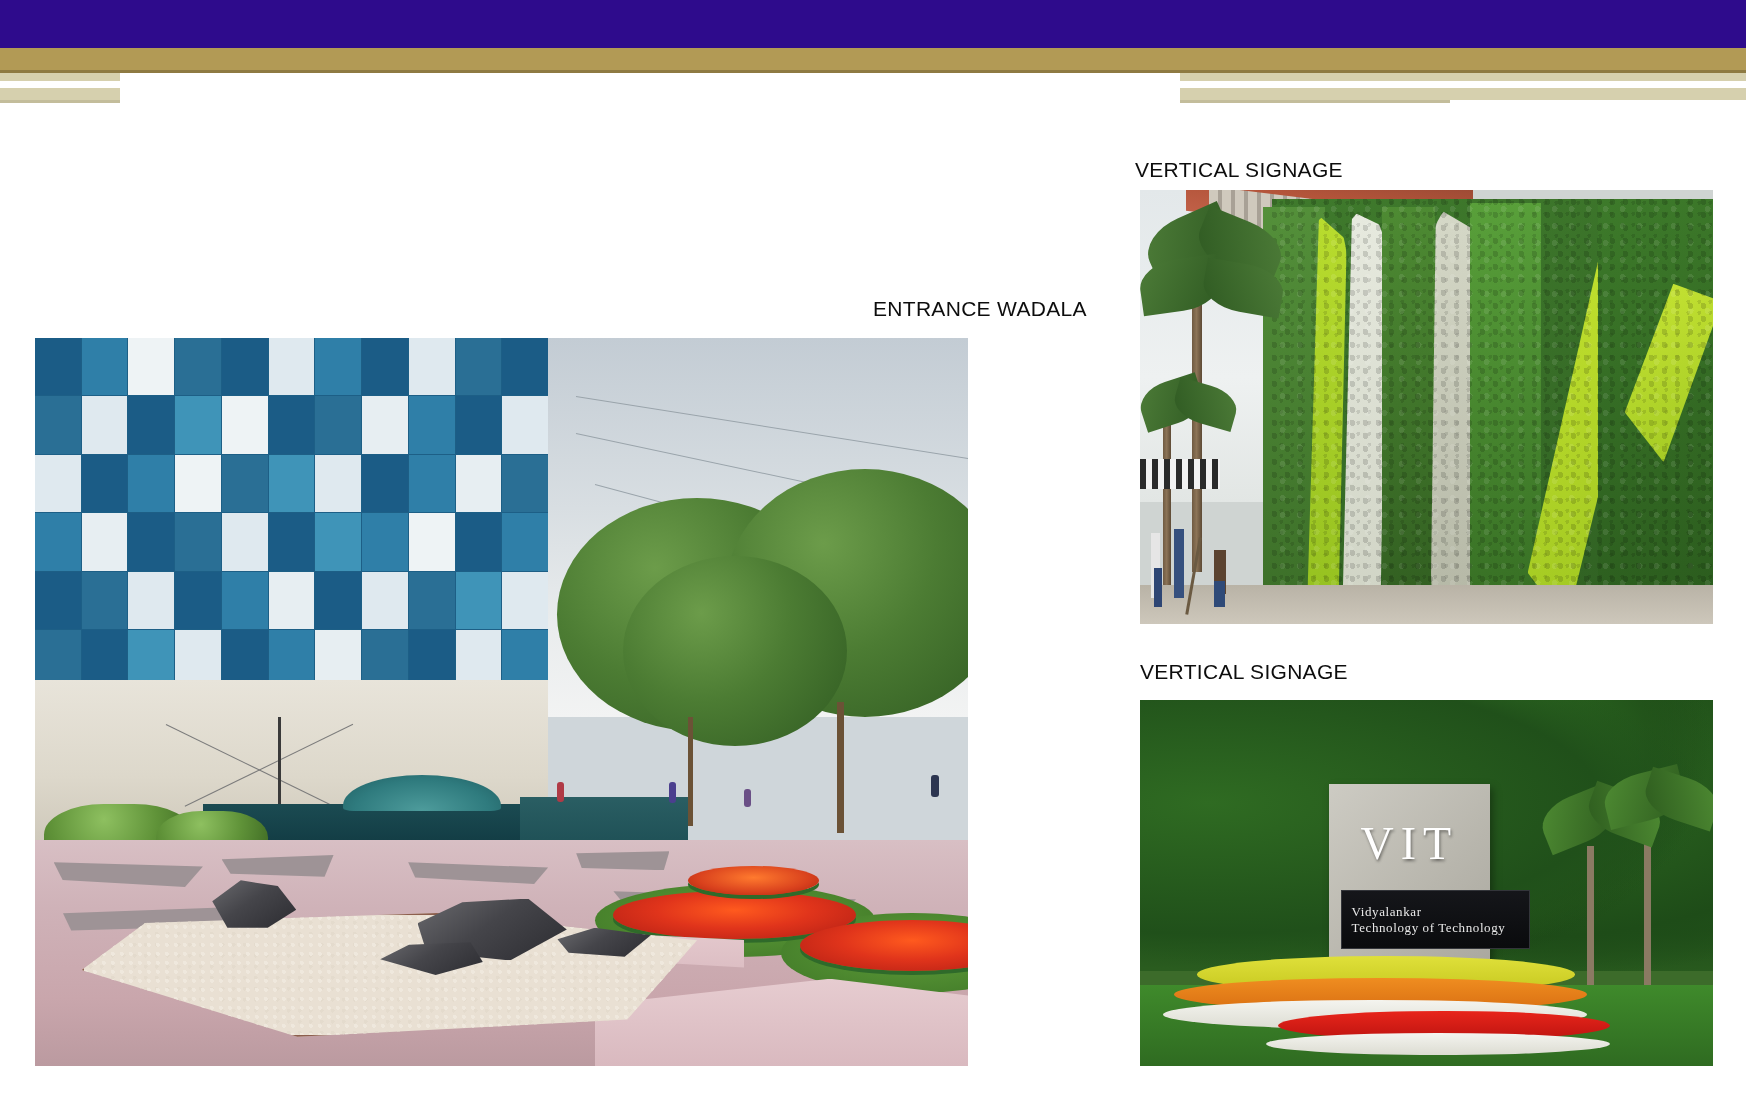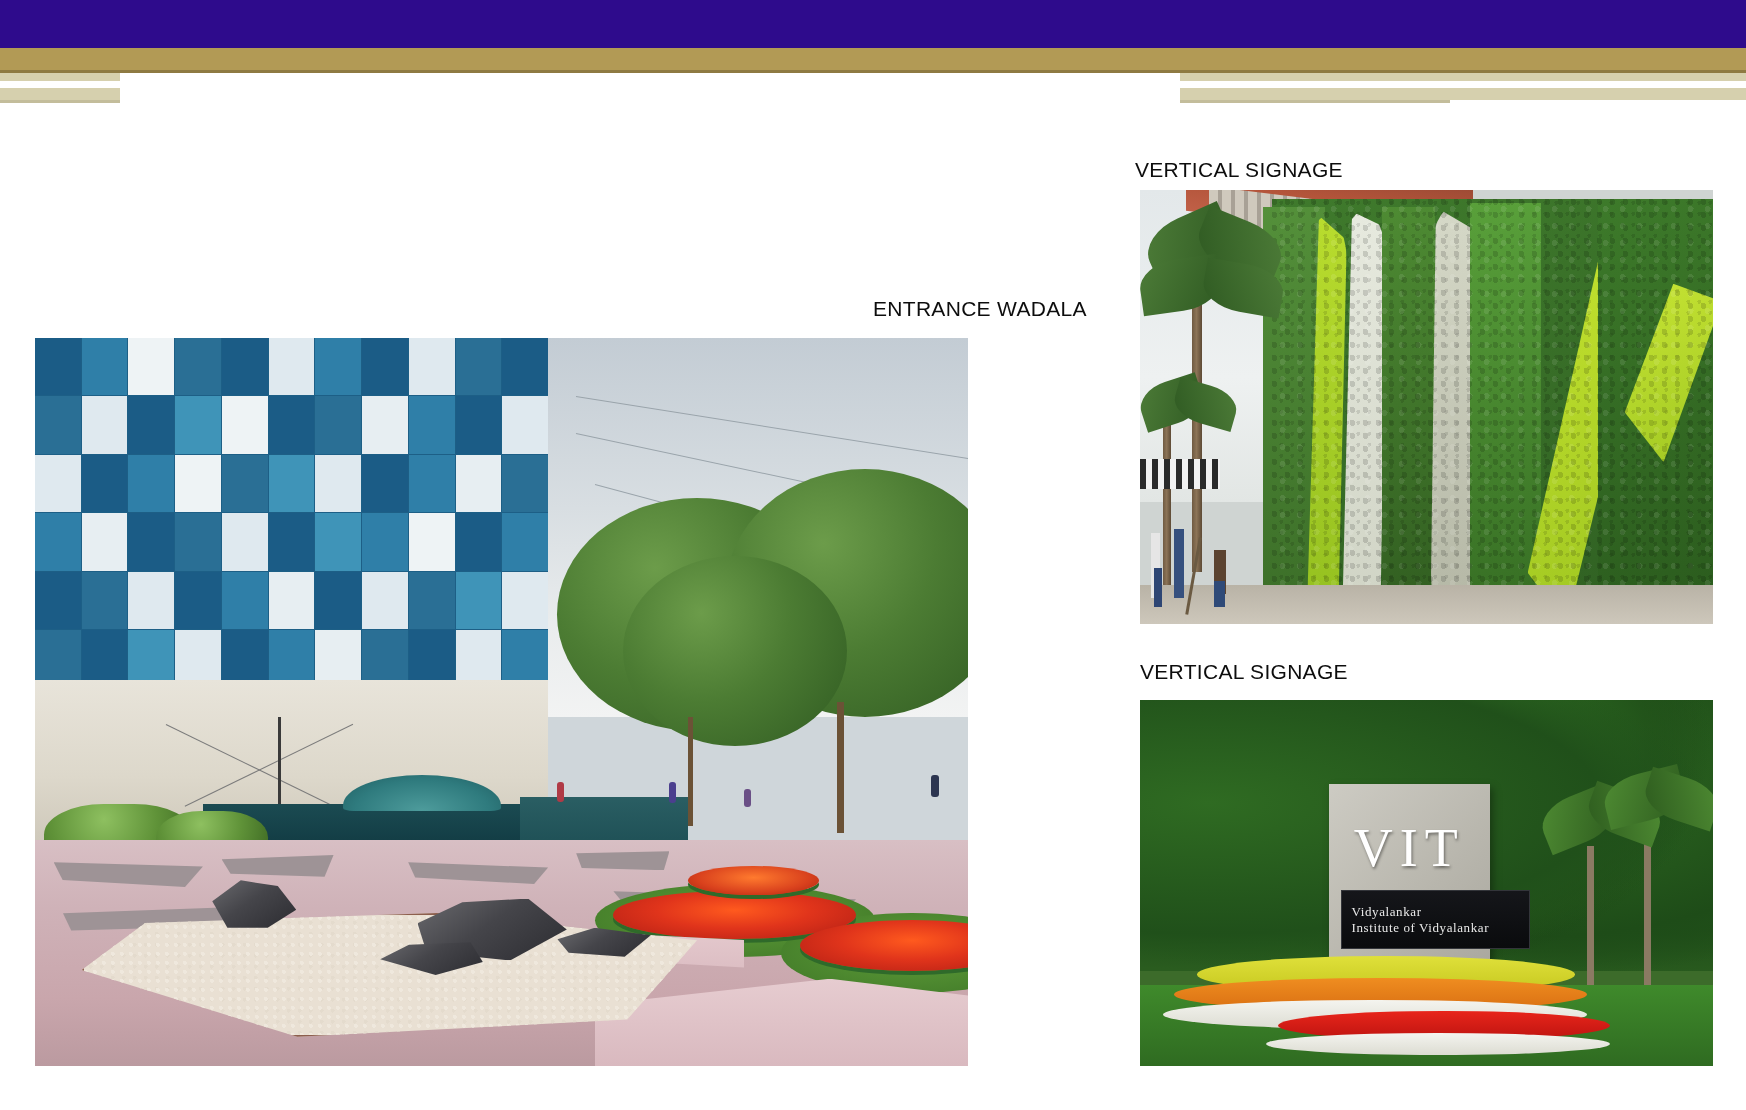--- a/index.html
+++ b/index.html
@@ -190,21 +190,21 @@
       #2a5c1f;
   }
   .sg-monolith {
     position:absolute; left:33%; top:23%; width:28%; height:52%;
     background: linear-gradient(135deg,#cdcbc3 0%, #b9b7ae 55%, #a9a79e 100%);
     box-shadow: 3px 4px 8px rgba(0,0,0,.35);
   }
   .sg-vit {
     position:absolute; left:34%; top:33%; width:26%; height:16%;
     color:#ffffff; font-family:"Liberation Serif", serif;
-    font-size:54px; letter-spacing:7px; text-align:center; line-height:1;
+    font-size:46px; letter-spacing:7px; text-align:center; line-height:1;
     text-shadow: 1px 2px 3px rgba(0,0,0,.45);
   }
   .sg-plaque {
     position:absolute; left:35%; top:52%; width:33%; height:16%;
     background: linear-gradient(180deg,#15161a 0%, #0a0b0d 100%);
     border:1px solid #33353a;
     display:flex; flex-direction:column; justify-content:center; align-items:flex-start;
     padding-left:10px;
   }
   .sg-plaque span {
@@ -428,21 +428,21 @@
 
   <div class="photo signage">
     <div class="sg-sky"></div>
     <div class="sg-trees"></div>
 
     <div class="sg-monolith"></div>
     <div class="sg-vit">VIT</div>
 
     <div class="sg-plaque">
       <span>Vidyalankar</span>
-      <span>Institute of Vidyalankar</span>
+      <span>Technology of Technology</span>
     </div>
 
     <div class="sg-palmtrunk" style="left:78%; top:40%; width:7px; height:48%;"></div>
     <div class="sg-palmtrunk" style="left:88%; top:34%; width:7px; height:54%;"></div>
     <div class="sg-palmfrond" style="left:70%; top:26%; width:13%; height:13%; transform:rotate(-22deg);"></div>
     <div class="sg-palmfrond" style="left:78%; top:25%; width:13%; height:12%; transform:rotate(20deg) scaleX(-1);"></div>
     <div class="sg-palmfrond" style="left:81%; top:20%; width:14%; height:13%; transform:rotate(-14deg);"></div>
     <div class="sg-palmfrond" style="left:88%; top:21%; width:13%; height:12%; transform:rotate(18deg) scaleX(-1);"></div>
 
     <div class="sg-lawn"></div>

